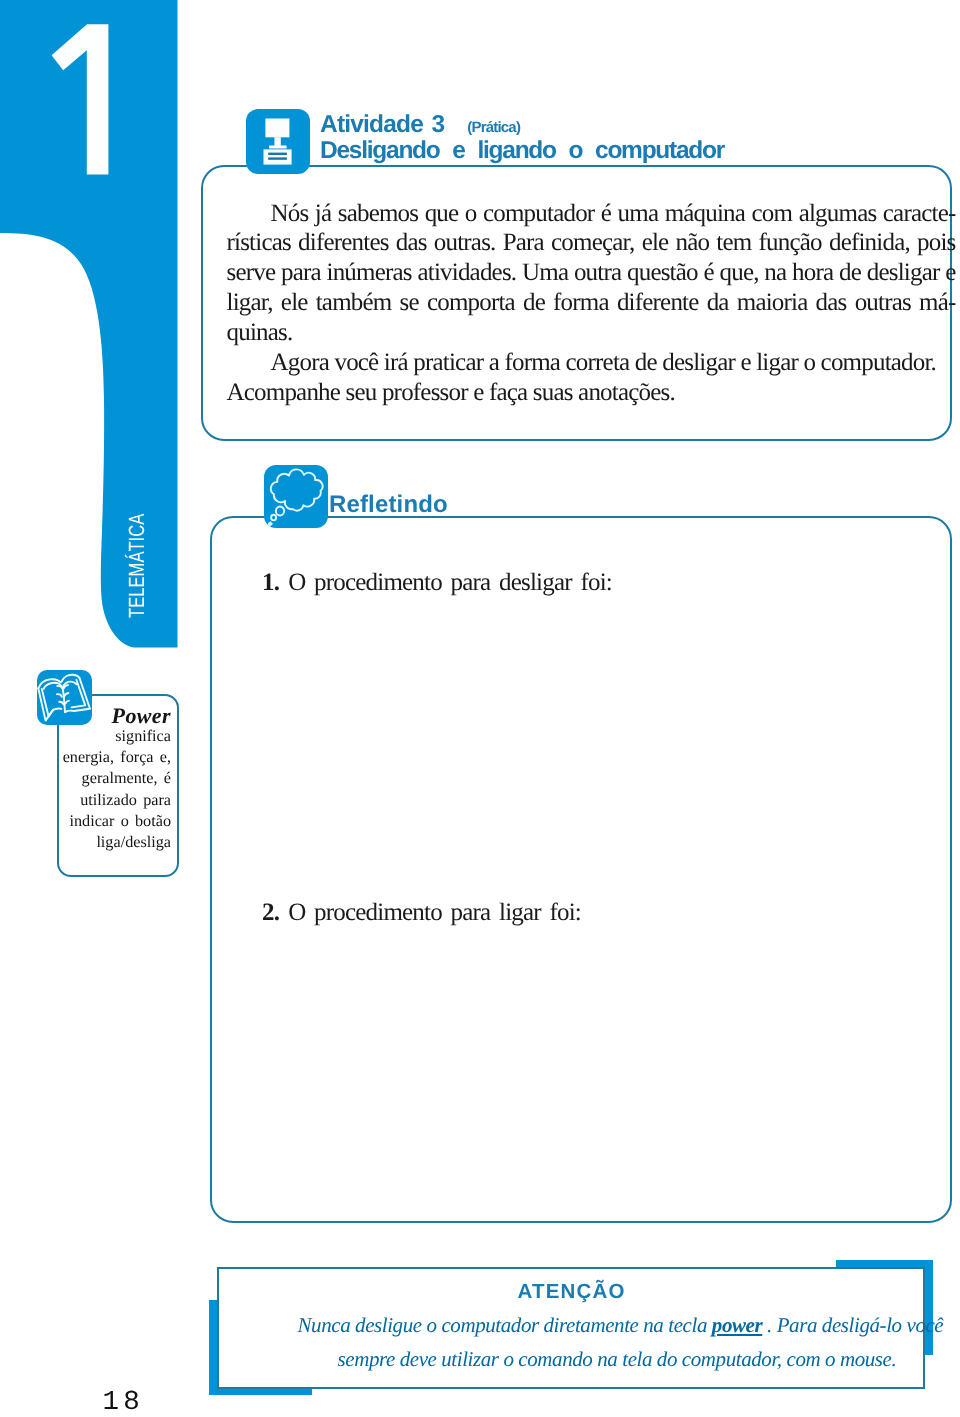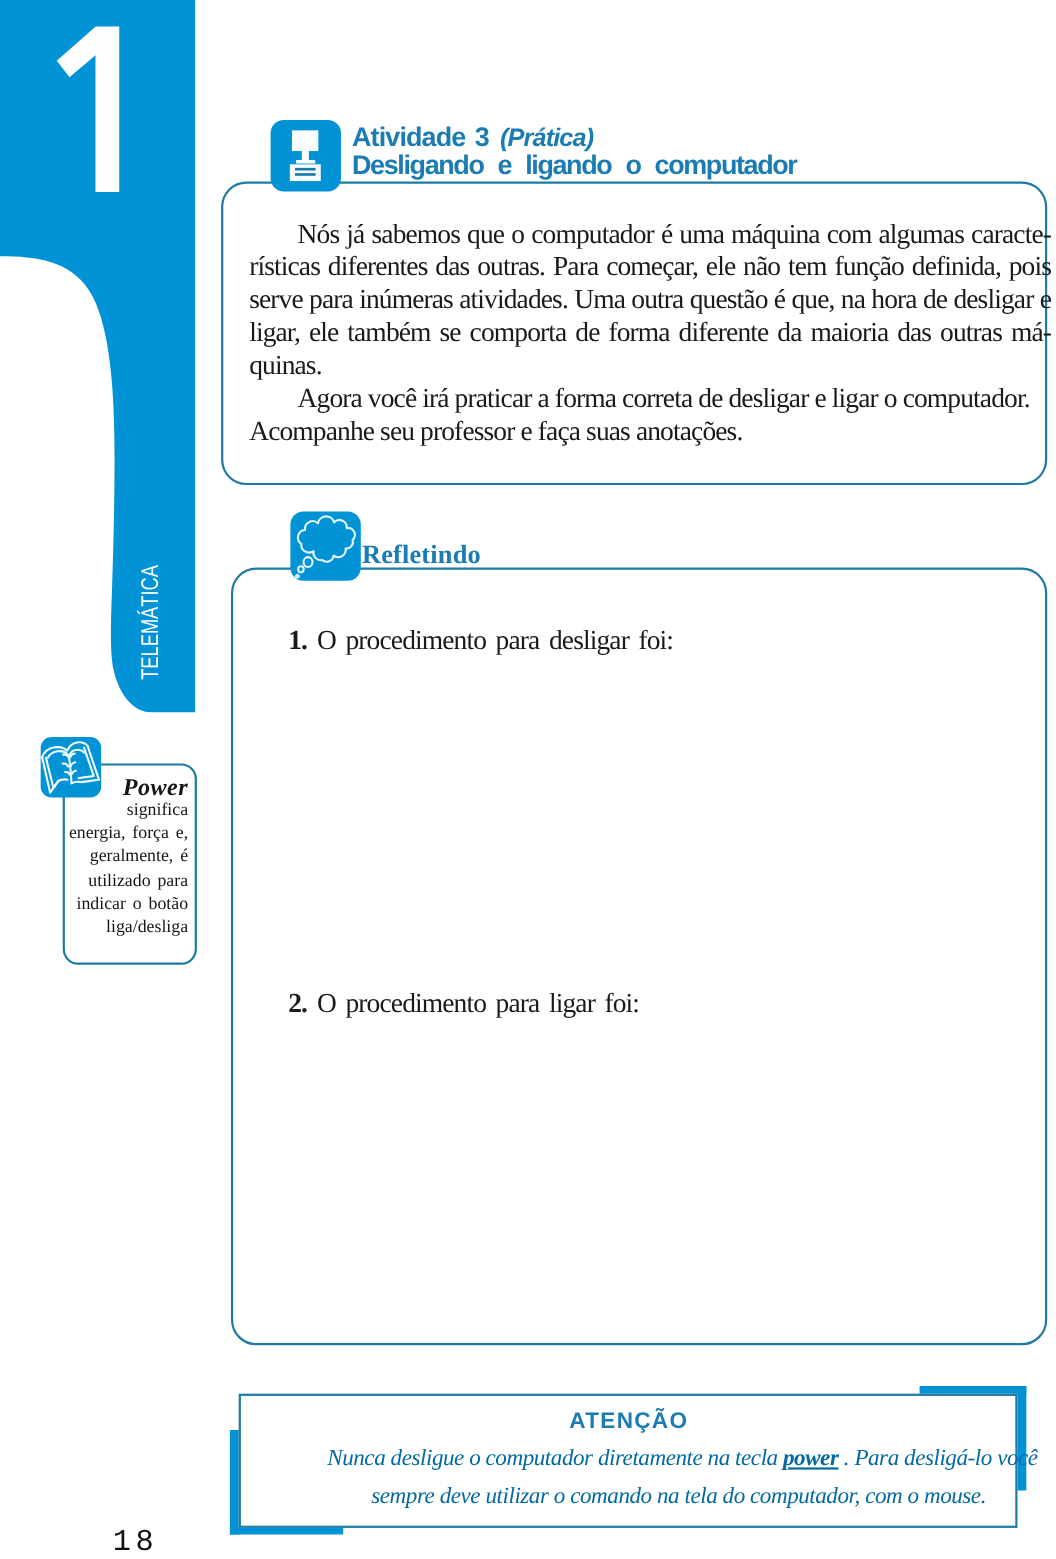--- a/index.html
+++ b/index.html
@@ -27,26 +27,26 @@
 
   
   .body-text{position:absolute;color:#1a1a1a;font-family:"Liberation Serif",serif;
              text-align:justify;}
   #pageNum{position:absolute;left:102.5px;top:1390px;font-family:Liberation Mono, monospace;
            font-size:27.5px;color:#111;letter-spacing:4.2px;line-height:26px;}
 
   #activityBox{left:201px;top:164.5px;width:751px;height:276px;}
   #actTile{left:246px;top:109px;width:64px;height:65px;border-radius:12px;}
   #actTitle1{left:320px;top:111.8px;font-size:24.5px;letter-spacing:-0.8px;line-height:26px;word-spacing:2.5px;}
-  #actPrat{font-size:23px;margin-left:2px;font-style:italic;}
+  #actPrat{font-size:15px;margin-left:17px;}
   #actTitle2{left:320px;top:137.8px;font-size:24.5px;letter-spacing:-1.25px;line-height:26px;word-spacing:7.2px;}
   #actText{left:213.5px;top:198.5px;width:729px;font-size:25px;line-height:29.9px;letter-spacing:-0.8px;margin-left:13px;}
   #reflBox{left:210px;top:515.5px;width:742px;height:707px;}
   #reflTile{left:263.5px;top:465px;width:64px;height:63px;border-radius:12px;}
-  #reflTitle{left:329px;top:492px;font-size:24px;letter-spacing:0.15px;line-height:26px;font-family:Liberation Serif, serif;}
+  #reflTitle{left:329px;top:492px;font-size:24px;letter-spacing:0.15px;line-height:26px;}
   .qline{position:absolute;color:#1a1a1a;font-family:"Liberation Serif",serif;
          font-size:25px;letter-spacing:-0.8px;word-spacing:3.2px;white-space:nowrap;}
   .qnum{font-weight:bold;margin-right:9px;}
   #q1{left:262px;top:569px;}
   #q2{left:262px;top:899px;}
 
   #glossBox{left:57px;top:694px;width:121.5px;height:183px;border-radius:14px;}
   #glossTile{left:37px;top:670px;width:55px;height:55px;border-radius:10px;}
   #glossText{position:absolute;left:53px;top:705px;width:118px;text-align:right;
              color:#151515;font-family:"Liberation Serif",serif;}

